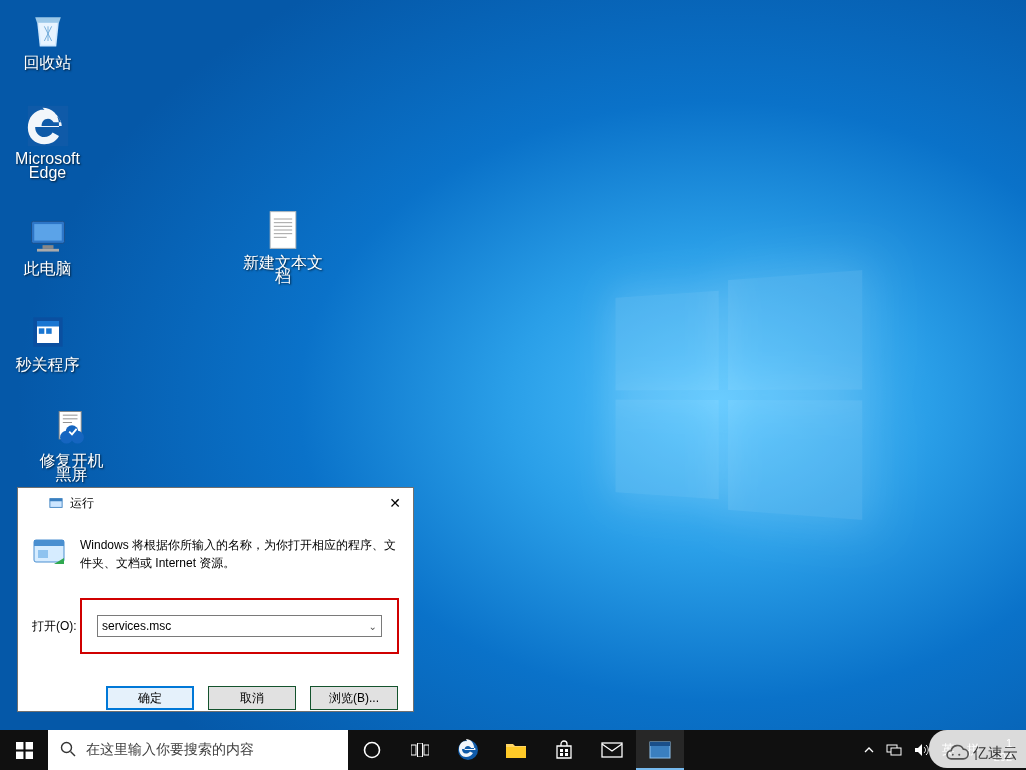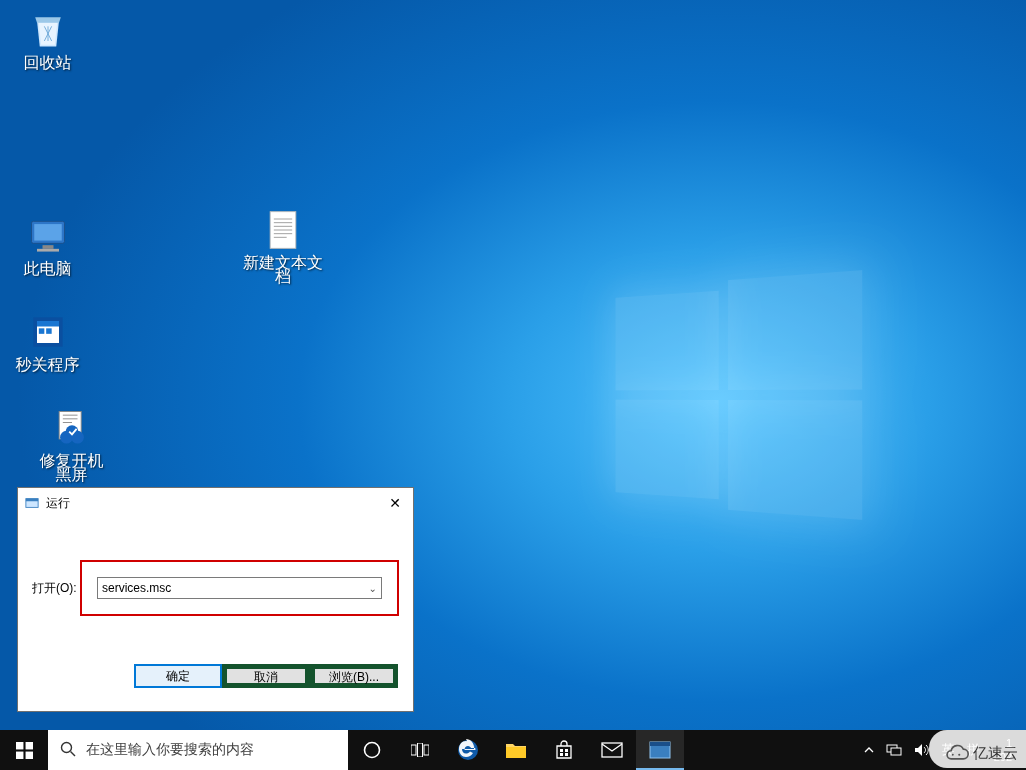--- a/index.html
+++ b/index.html
@@ -38,41 +38,41 @@
 
   .recycle-bin svg, .edge-ic svg, .pc-ic svg, .tool-ic svg, .fix-ic svg, .txt-ic svg { width: 44px; height: 44px; }
 
   
   .run-dialog {
     position: absolute; left: 17px; top: 487px; width: 397px; height: 225px;
     background: #fff; border: 1px solid #707070;
   }
   .run-title {
     height: 30px; display: flex; align-items: center; padding: 0 6px;
-    font-size: 12px; color: #000;
+    font-size: 12px; color: #000; margin-left: 24px;
   }
   .run-title .ticon { width: 16px; height: 16px; margin-right: 6px; display:inline-flex; align-items:center; justify-content:center; }
   .run-title .ttext { flex: 1; }
   .run-title .close { width: 36px; height: 28px; margin-right:-6px; margin-top:-1px; display: flex; align-items: center; justify-content: center; font-size: 14px; font-family: Arial; cursor: default; }
 
   .run-body { padding: 16px 14px 0; font-size: 12px; color: #000; }
   .run-desc { display: flex; }
   .run-desc .bicon { width: 38px; height: 38px; margin-right: 10px; flex-shrink:0; }
   .run-desc .btext { line-height: 18px; padding-top:2px; }
 
   .run-open-row { display: flex; align-items: center; margin-top: 26px; }
   .run-open-row .olabel { width: 48px; font-size: 12px; }
   .run-combo-wrap { flex: 1; border: 2px solid #d00000; padding: 15px; }
   .run-combo { position: relative; width: 100%; height: 22px; border: 1px solid #7a7a7a; background: #fff; display: flex; align-items: center; padding: 0 18px 0 4px; font-size: 12px; }
   .run-combo .chev { position: absolute; right: 4px; top: 50%; transform: translateY(-50%); font-size: 10px; color: #555; }
 
-  .run-buttons { display: flex; justify-content: flex-end; gap: 0; padding: 0 15px; margin-top: 48px; }
+  .run-buttons { display: flex; justify-content: flex-end; gap: 14px; padding: 0 15px; margin-top: 32px; }
   .run-buttons button {
     width: 88px; height: 24px; font-size: 12px; background: #e1e1e1;
-    border: 5px solid #14532d; cursor: default;
+    border: 1px solid #14532d; cursor: default;
   }
   .run-buttons button.default { border: 2px solid #0078d7; background: #e5f1fb; }
 
   
   .taskbar {
     position: absolute; left: 0; right: 0; bottom: 0; height: 40px;
     background: #101010; display: flex; align-items: stretch; color: #fff;
   }
   .start-btn { width: 48px; display: flex; align-items: center; justify-content: center; }
   .search-box {
@@ -111,20 +111,30 @@
       <svg viewBox="0 0 48 48">
           <path fill="#cfe8ff" d="M12 14h24l-3 28H15z"></path>
           <path fill="#e8f4ff" d="M14 16h20l-2.5 24H16.5z"></path>
           <path fill="#9cc8e8" d="M10 10h28l-2 6H12z"></path>
           <path fill="#3a7fb5" d="M20 20l8 16M28 20l-8 16M24 20v16" stroke="#6fa8d8" stroke-width="1"></path>
         </svg>
     </div>
     <div class="lbl">回收站</div>
   </div>
 
+  <div class="dicon" style="left:10px; top:102px;">
+    <div class="ic edge-ic">
+      <svg viewBox="0 0 48 48">
+          <rect x="2" y="2" width="44" height="44" fill="#0f5aa8"></rect>
+          <path fill="#fff" d="M24 10c9 0 15 6 15 14H17c0-5 3-8 7-8 3 0 5 2 6 4h8c-2-8-10-14-18-14-11 0-18 9-18 20s8 18 18 18c7 0 13-3 16-9l-7-4c-2 3-5 5-9 5-6 0-10-5-10-11h26c1-14-8-21-18-21z" opacity="0.95"></path>
+        </svg>
+    </div>
+    <div class="lbl" style="white-space:pre-line;">Microsoft
+Edge</div>
+  </div>
 
   <div class="dicon" style="left:10px; top:212px;">
     <div class="ic pc-ic">
       <svg viewBox="0 0 48 48">
           <rect x="6" y="8" width="36" height="24" rx="2" fill="#2d76c8" stroke="#1a4f8a"></rect>
           <rect x="9" y="11" width="30" height="18" fill="#5ba3e8"></rect>
           <rect x="18" y="34" width="12" height="4" fill="#888"></rect>
           <rect x="12" y="38" width="24" height="3" fill="#aaa"></rect>
         </svg>
     </div>
@@ -175,20 +185,31 @@
       <svg width="14" height="14" viewBox="0 0 16 16">
           <rect x="1" y="3" width="14" height="10" fill="#cde6ff" stroke="#3a7fc0"></rect>
           <rect x="1" y="3" width="14" height="3" fill="#3a7fc0"></rect>
         </svg>
     </span>
     <span class="ttext">运行</span>
     <span class="close">✕</span>
   </div>
 
   <div class="run-body">
+    <div class="run-desc">
+      <div class="bicon">
+        <svg width="36" height="36" viewBox="0 0 36 36">
+            <rect x="2" y="6" width="30" height="22" rx="2" fill="#d6ecff" stroke="#4a8fd0"></rect>
+            <rect x="2" y="6" width="30" height="6" fill="#4a8fd0"></rect>
+            <rect x="6" y="16" width="10" height="8" fill="#8fc3ef"></rect>
+            <path d="M22 30l10-6v6z" fill="#2fa84f"></path>
+          </svg>
+      </div>
+      <div class="btext">Windows 将根据你所输入的名称，为你打开相应的程序、文件夹、文档或 Internet 资源。</div>
+    </div>
 
     <div class="run-open-row">
       <div class="olabel">打开(O):</div>
       <div class="run-combo-wrap">
         <div class="run-combo">
           <span>services.msc</span>
           <span class="chev">⌄</span>
         </div>
       </div>
     </div>

